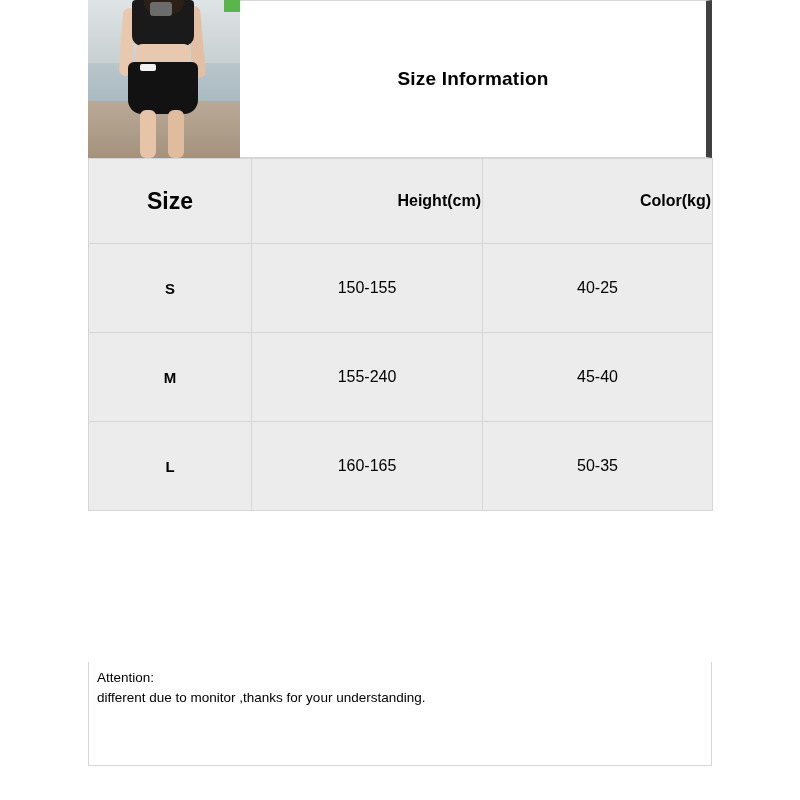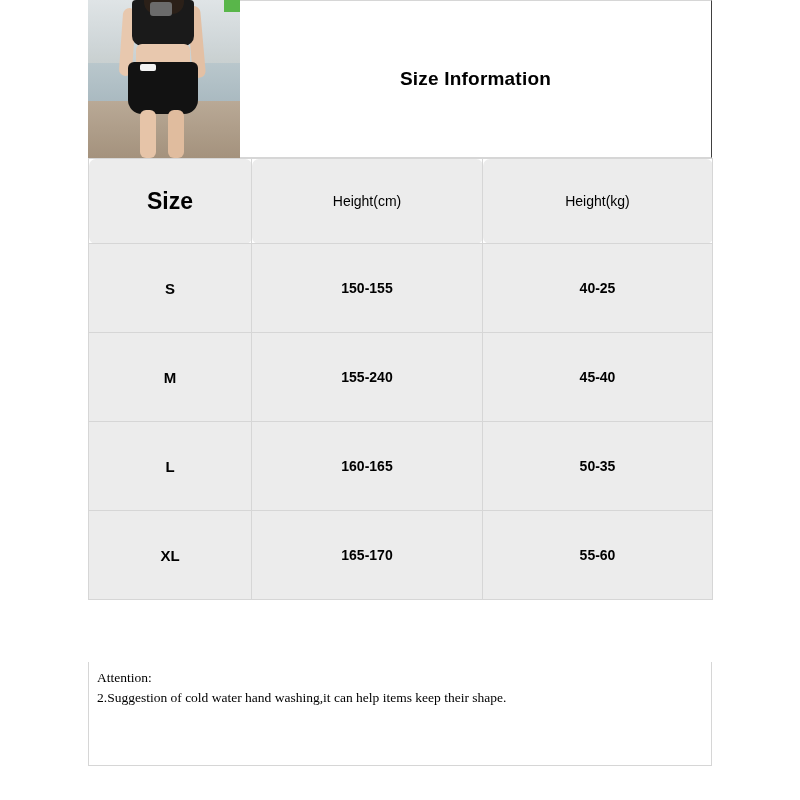--- a/index.html
+++ b/index.html
@@ -122,21 +122,21 @@
   .photo .bag {
     position: absolute;
     left: 62px; top: 2px; width: 22px; height: 14px;
     background: #6b6b6b;
     border-radius: 3px;
   }
 
   .title-cell {
     flex: 1 1 auto;
     border-top: 1px solid #d6d6d6;
-    border-right: 1px solid #404040;
+    border-right: 6px solid #404040;
     border-bottom: 1px solid #d6d6d6;
     display: flex;
     align-items: center;
     justify-content: center;
     background: #ffffff;
   }
   .title-cell .title-text {
     font-size: 19px;
     font-weight: bold;
     letter-spacing: 0.2px;
@@ -160,56 +160,55 @@
 
   table.size-table th,
   table.size-table td {
     border: 1px solid #d6d6d6;
     text-align: center;
     background: #ececec;
   }
   table.size-table thead th {
     height: 82px;
     vertical-align: middle;
-    border-radius: 7px;
   }
   table.size-table thead th.size-head {
     font-size: 23px;
     font-weight: bold;
   }
   table.size-table thead th.col-head {
-    font-size: 14px;
-    font-weight: normal;
+    font-size: 16px;
+    font-weight: bold;
+    text-align: right;
   }
   table.size-table tbody td {
     height: 86px;
     vertical-align: middle;
   }
   table.size-table tbody td.size-col {
     font-size: 15px;
     font-weight: bold;
   }
   table.size-table tbody td.val-col {
-    font-size: 14px;
-    font-weight: bold;
+    font-size: 16px;
+    font-weight: normal;
   }
 
   
   .attention {
     position: absolute;
     left: 88px;
     top: 662px;
     width: 624px;
     border: 1px solid #d6d6d6;
     border-top: none;
     background: #ffffff;
     padding: 6px 20px 8px 8px;
     box-sizing: border-box;
     height: 104px;
-    font-family: Liberation Serif, serif;
   }
   .attention .line {
     font-size: 13.5px;
     line-height: 20px;
     color: #000000;
     white-space: nowrap;
   }
 </style>
 </head>
 <body>
@@ -245,46 +244,41 @@
     <table class="size-table">
       <colgroup>
         <col class="c1">
           <col class="c2">
           <col class="c3">
       </colgroup>
       <thead>
         <tr>
           <th class="size-head">Size</th>
           <th class="col-head">Height(cm)</th>
-          <th class="col-head">Height(kg)</th>
+          <th class="col-head">Color(kg)</th>
         </tr>
       </thead>
       <tbody>
         <tr>
           <td class="size-col">S</td>
           <td class="val-col">150-155</td>
           <td class="val-col">40-25</td>
         </tr>
         <tr>
           <td class="size-col">M</td>
           <td class="val-col">155-240</td>
           <td class="val-col">45-40</td>
         </tr>
         <tr>
           <td class="size-col">L</td>
           <td class="val-col">160-165</td>
           <td class="val-col">50-35</td>
         </tr>
-        <tr>
-          <td class="size-col">XL</td>
-          <td class="val-col">165-170</td>
-          <td class="val-col">55-60</td>
-        </tr>
       </tbody>
     </table>
   </div>
 
   <div class="attention">
     <div class="line">Attention:</div>
-    <div class="line">2.Suggestion of cold water hand washing,it can help items keep their shape.</div>
+    <div class="line">different due to monitor ,thanks for your understanding.</div>
   </div>
 
 </div>
 
 </body></html>

